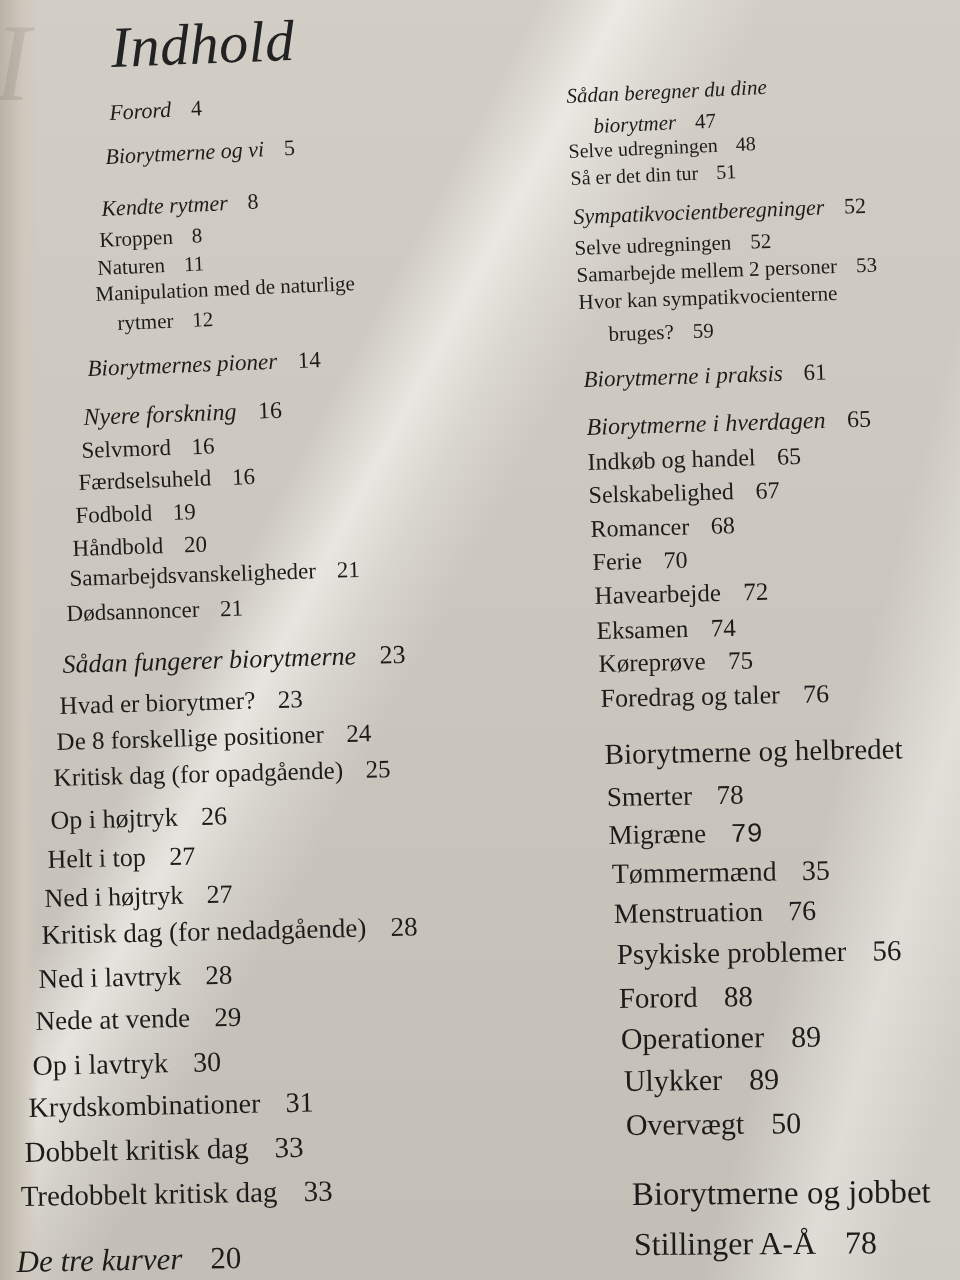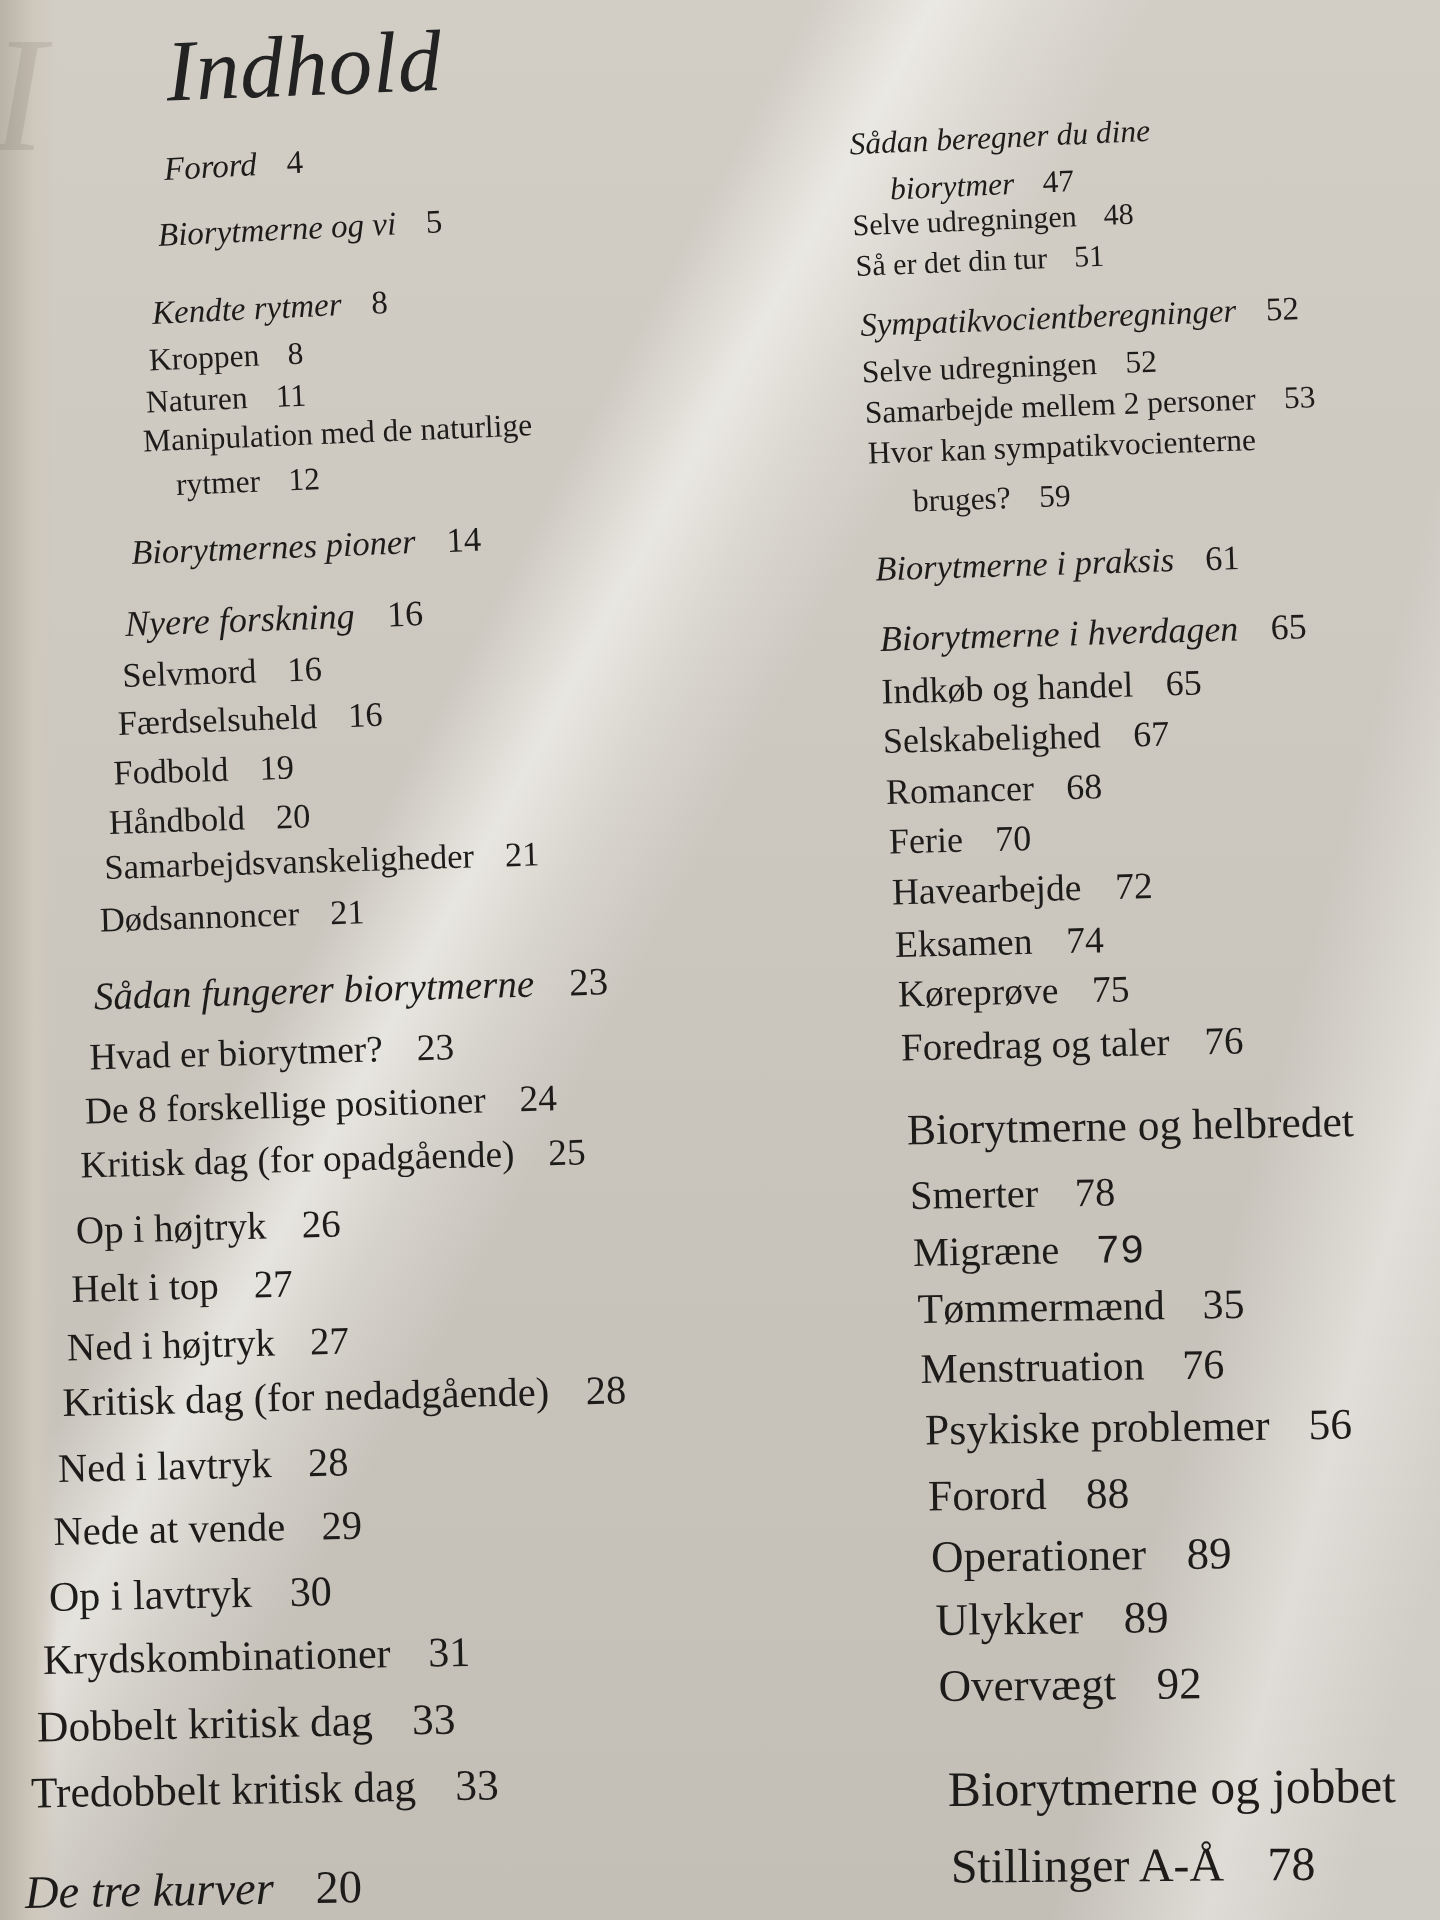--- a/index.html
+++ b/index.html
@@ -98,17 +98,17 @@
       <div class="line" style="left: 601px; top: 684px; font-size: 26px; transform: rotate(-1.2deg);"><span>Foredrag og taler</span><span class="num" style="font-style: normal;">76</span></div>
       <div class="line" style="left: 605px; top: 738px; font-size: 29px; transform: rotate(-1.1deg);"><span>Biorytmerne og helbredet</span></div>
       <div class="line" style="left: 607px; top: 782px; font-size: 27px; transform: rotate(-1deg);"><span>Smerter</span><span class="num" style="font-style: normal;">78</span></div>
       <div class="line" style="left: 609px; top: 820px; font-size: 27px; transform: rotate(-1deg);"><span>Migræne</span><span class="num" style="font-style: normal; font-family: Liberation Mono, monospace;">79</span></div>
       <div class="line" style="left: 612px; top: 858px; font-size: 28px; transform: rotate(-0.9deg);"><span>Tømmermænd</span><span class="num" style="font-style: normal;">35</span></div>
       <div class="line" style="left: 614px; top: 898px; font-size: 28px; transform: rotate(-0.9deg);"><span>Menstruation</span><span class="num" style="font-style: normal;">76</span></div>
       <div class="line" style="left: 617px; top: 938px; font-size: 29px; transform: rotate(-0.8deg);"><span>Psykiske problemer</span><span class="num" style="font-style: normal;">56</span></div>
       <div class="line" style="left: 619px; top: 982px; font-size: 29px; transform: rotate(-0.8deg);"><span>Forord</span><span class="num" style="font-style: normal;">88</span></div>
       <div class="line" style="left: 621px; top: 1022px; font-size: 30px; transform: rotate(-0.7deg);"><span>Operationer</span><span class="num" style="font-style: normal;">89</span></div>
       <div class="line" style="left: 624px; top: 1064px; font-size: 30px; transform: rotate(-0.7deg);"><span>Ulykker</span><span class="num" style="font-style: normal;">89</span></div>
-      <div class="line" style="left: 626px; top: 1108px; font-size: 30px; transform: rotate(-0.6deg);"><span>Overvægt</span><span class="num" style="font-style: normal;">92</span></div>
+      <div class="line" style="left: 626px; top: 1108px; font-size: 30px; transform: rotate(-0.6deg);"><span>Overvægt</span><span class="num" style="font-style: normal;">50</span></div>
       <div class="line" style="left: 632px; top: 1176px; font-size: 33px; transform: rotate(-0.5deg);"><span>Biorytmerne og jobbet</span></div>
       <div class="line" style="left: 634px; top: 1226px; font-size: 32px; transform: rotate(-0.4deg);"><span>Stillinger A-Å</span><span class="num" style="font-style: normal;">78</span></div>
     </div>
 </div>
 
 </body></html>

